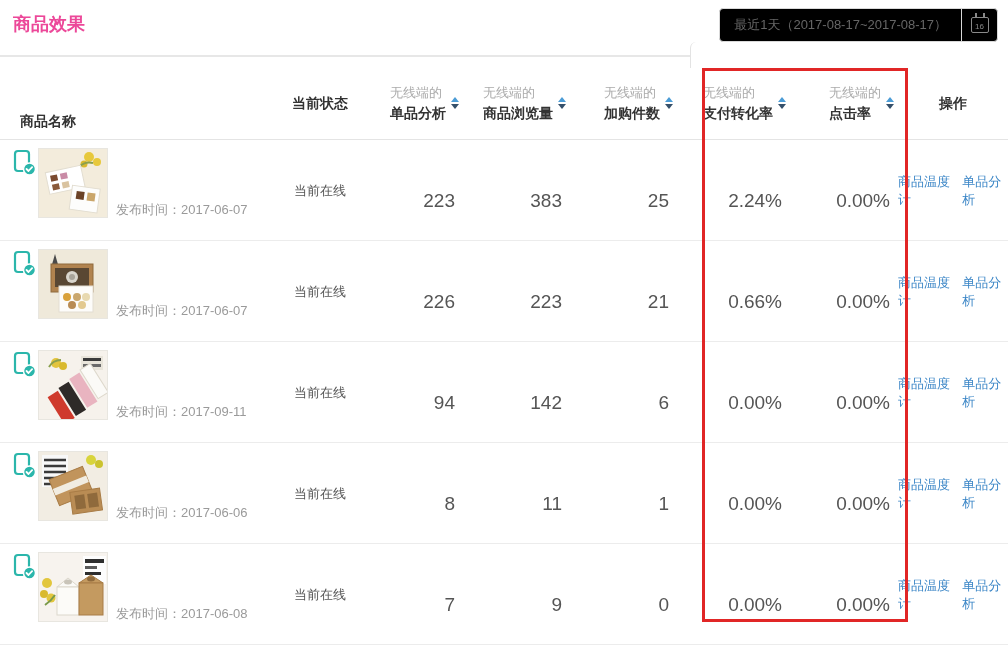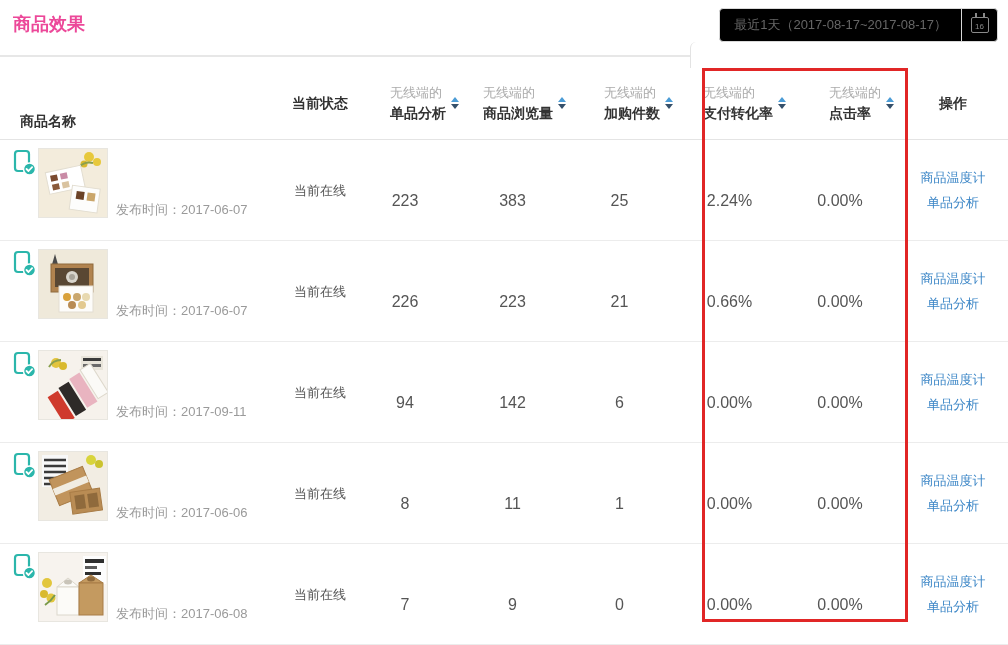--- a/index.html
+++ b/index.html
@@ -32,28 +32,28 @@
   .th-status { text-align:center; }
   .th-ops { text-align:center; }
   .th-sort { display:flex; align-items:center; justify-content:flex-end; padding-right:4px; }
   .th-2line { display:flex; flex-direction:column; align-items:flex-start; line-height:1.45; }
   .th-sub { font-size:13px; font-weight:normal; color:#ababab; }
   .caret { display:inline-flex; flex-direction:column; gap:2px; margin-left:5px; }
   .caret .up { width:0; height:0; border-left:4px solid transparent; border-right:4px solid transparent; border-bottom:5px solid #4b9cd6; }
   .caret .down { width:0; height:0; border-left:4px solid transparent; border-right:4px solid transparent; border-top:5px solid #35506b; }
 
   .trow { position:relative; height:101px; border-bottom:1px solid #ececec; }
-  .cell-num { font-size:16px; color:#555; text-align:center; padding-right:8px;margin-top:20px; }
+  .cell-num { font-size:19px; color:#555; text-align:right; padding-right:8px;margin-top:20px; }
   .cell-status { font-size:13px; color:#555; text-align:center; }
   .cell-name { position:relative; height:101px; }
   .mobile-badge { position:absolute; left:13px; top:9px; }
   .thumb-wrap { position:absolute; left:38px; top:8px; width:70px; height:70px; border:1px solid #e8e6e0; overflow:hidden; background:#f4efe6; }
   .thumb-wrap svg { display:block; }
   .publish-time { position:absolute; left:116px; top:61px; font-size:13px; color:#9a9a9a; white-space:nowrap; }
-  .cell-ops { display:flex; flex-direction:column; align-items:center; gap:7px; }
+  .cell-ops { display:flex; flex-direction:row; align-items:center; gap:7px; }
   .op-link { font-size:13px; color:#3a85c6; cursor:pointer; text-decoration:none; }
 
   
   .highlight-rect { position:absolute; left:702px; top:68px; width:206px; height:554px;
     border:3px solid #e12626; pointer-events:none; z-index:5; }
 </style>
 </head>
 <body>
 
 <div class="page">

